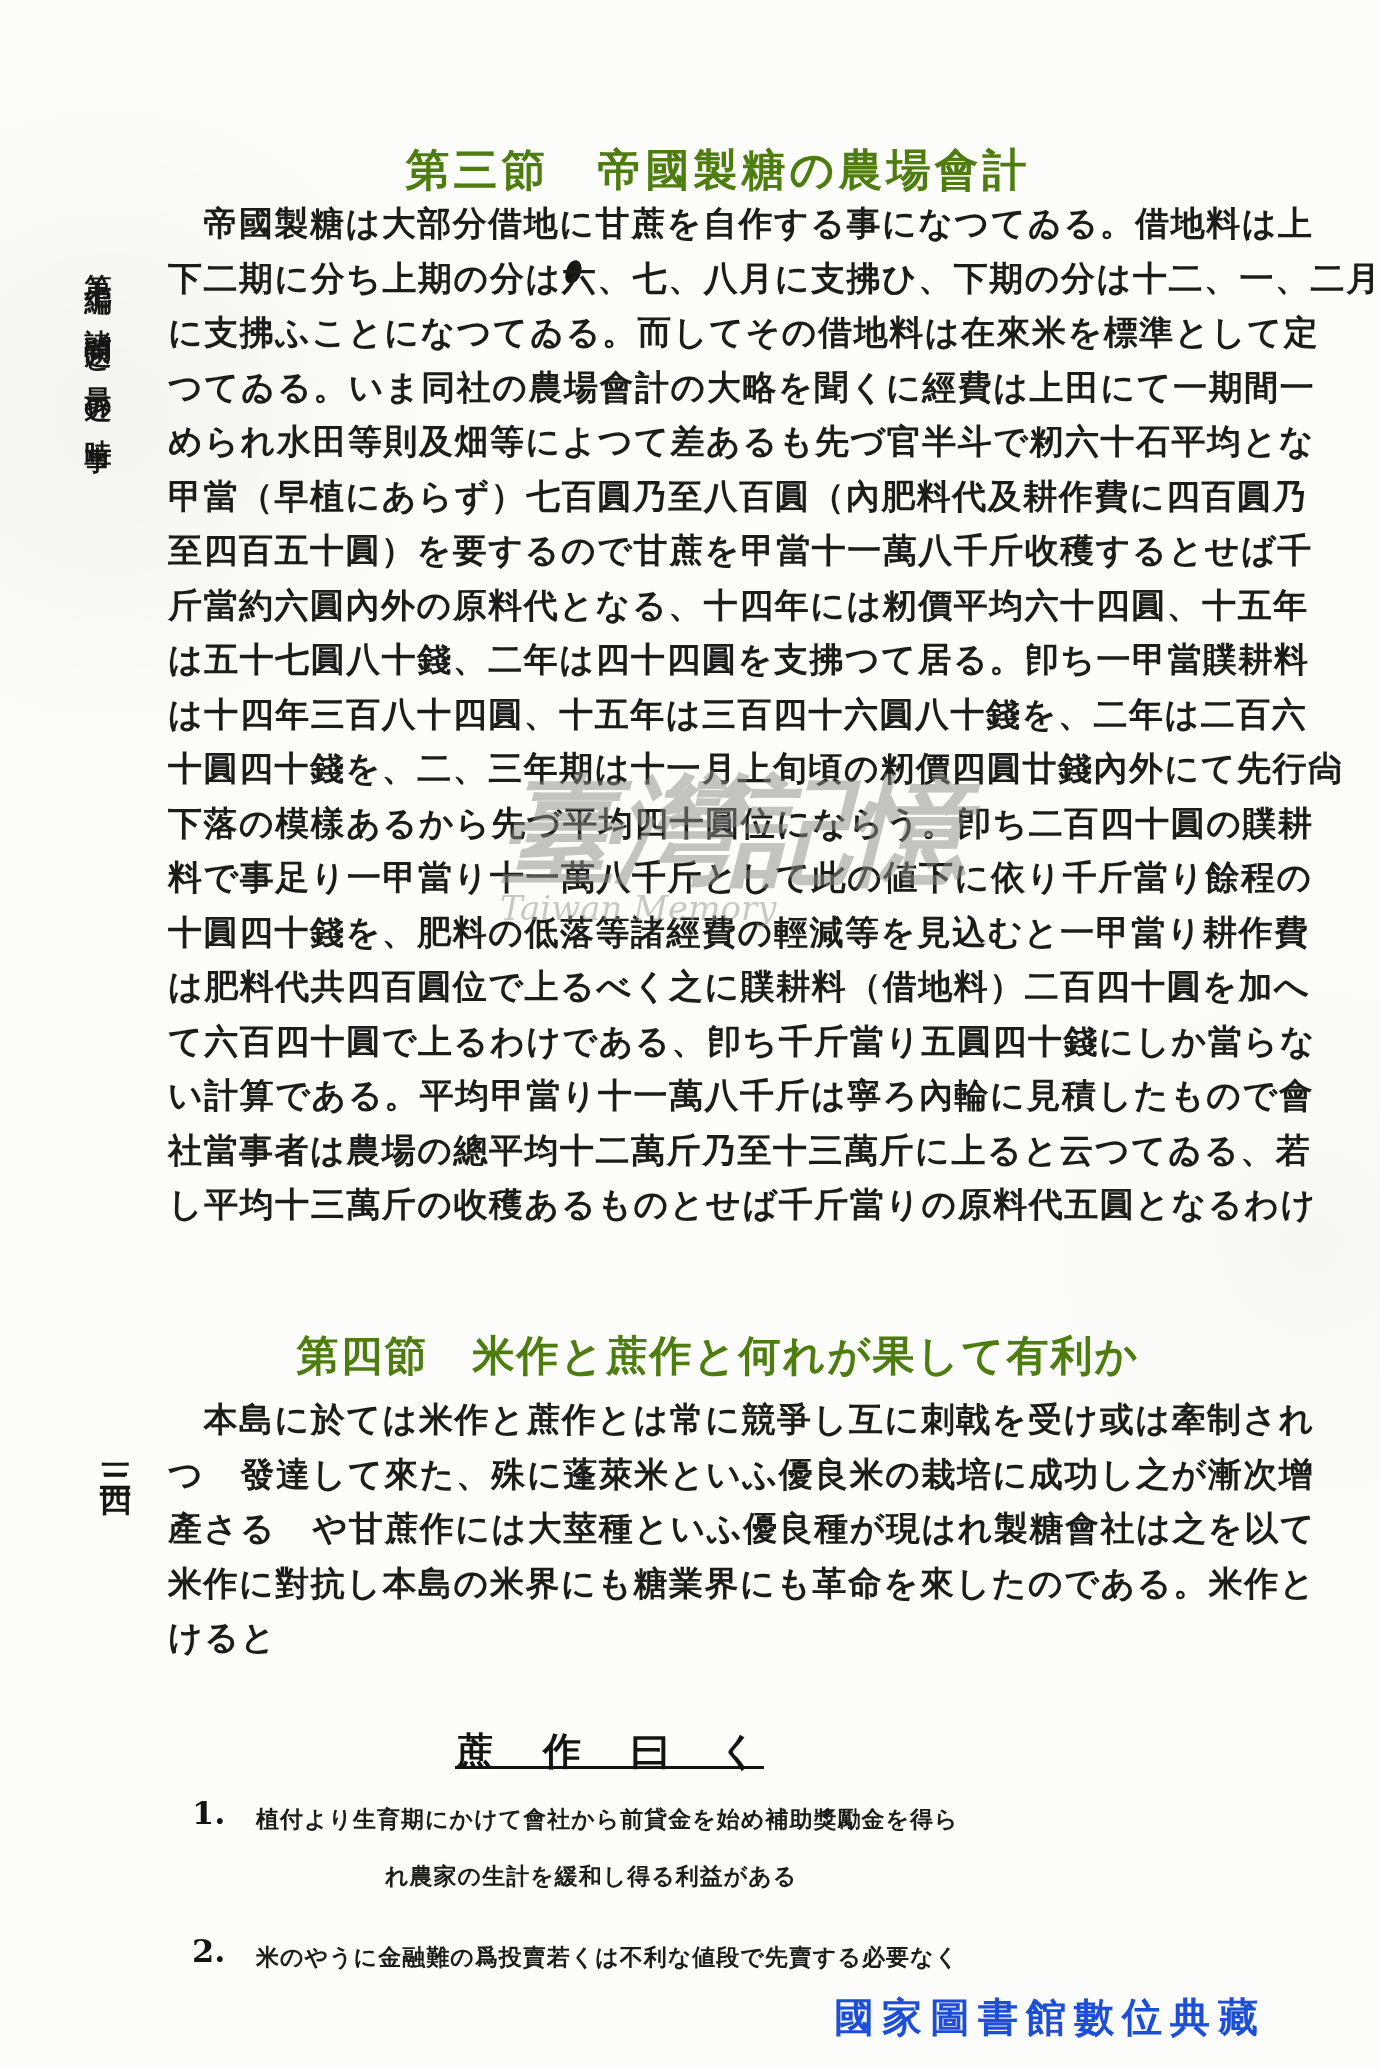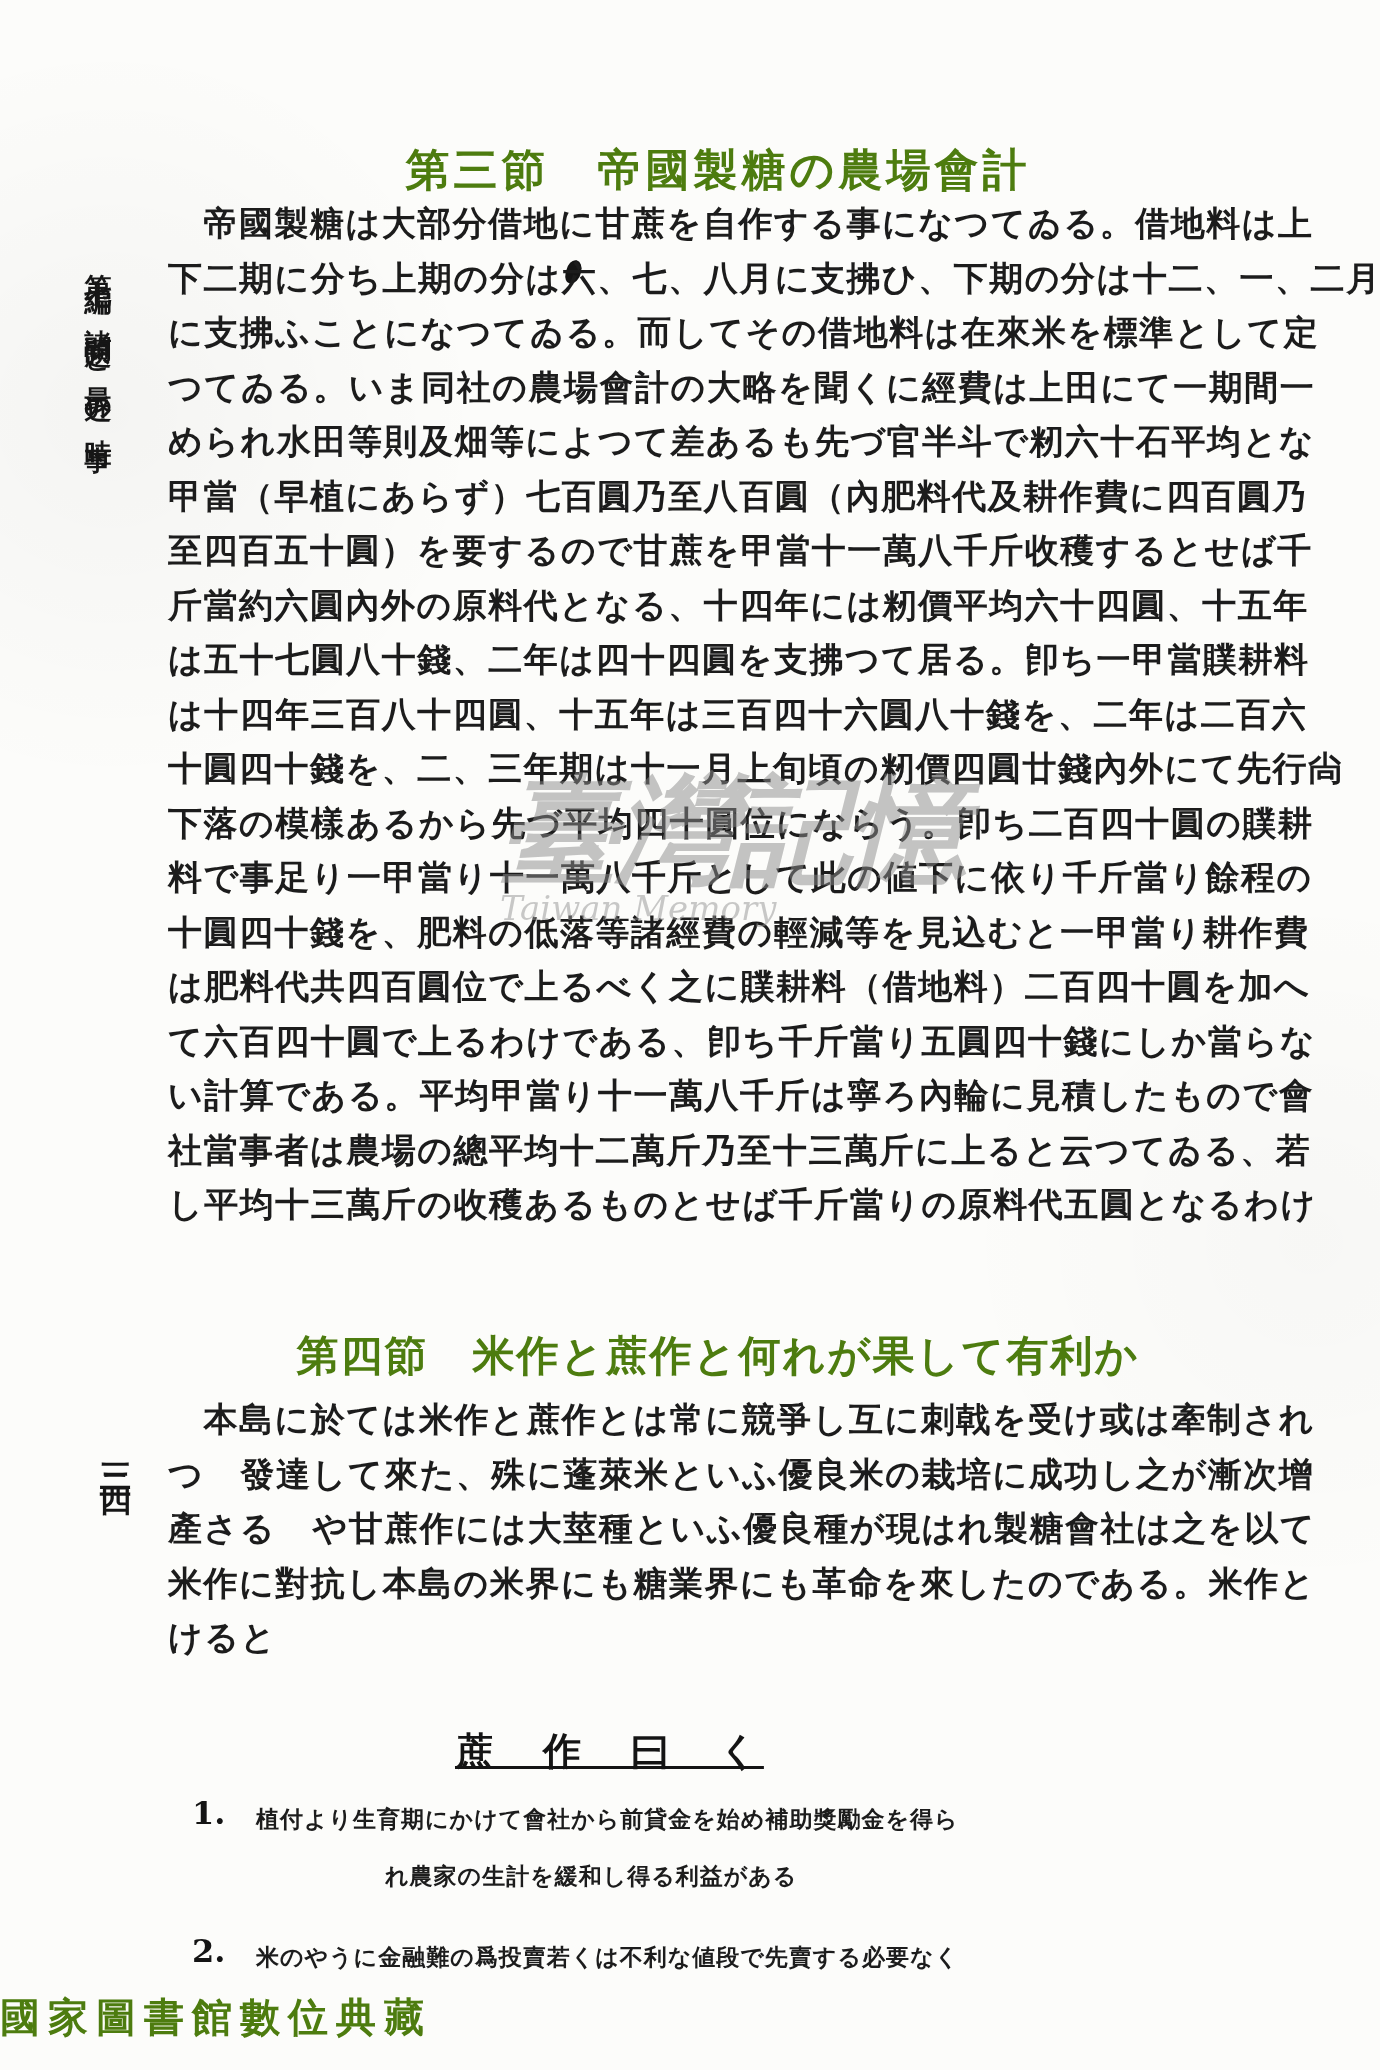--- a/index.html
+++ b/index.html
@@ -78,22 +78,22 @@
     color: #8c8c8c; letter-spacing: -2px;
     font-family: "DejaVu Serif", serif;
   }
   .watermark-sub {
     font-size: 34px; font-style: italic; color: #949494;
     margin-top: -24px; 
     font-family: "DejaVu Serif", serif;
   }
   .footer {
     position: absolute; left: 0; top: 1990px; width: 1266px;
-    text-align: left; font-size: 40px; font-weight: 700;
-    letter-spacing: 8px; color: #4d7c0f;
+    text-align: right; font-size: 40px; font-weight: 700;
+    letter-spacing: 8px; color: #1d4ed8;
     font-family: "Liberation Sans", sans-serif;
   }
 </style>
 </head>
 <body>
 
 <div class="paper-texture"></div>
 
 <div class="margin-label">第七編　諸問題と最近の時事</div>
 

